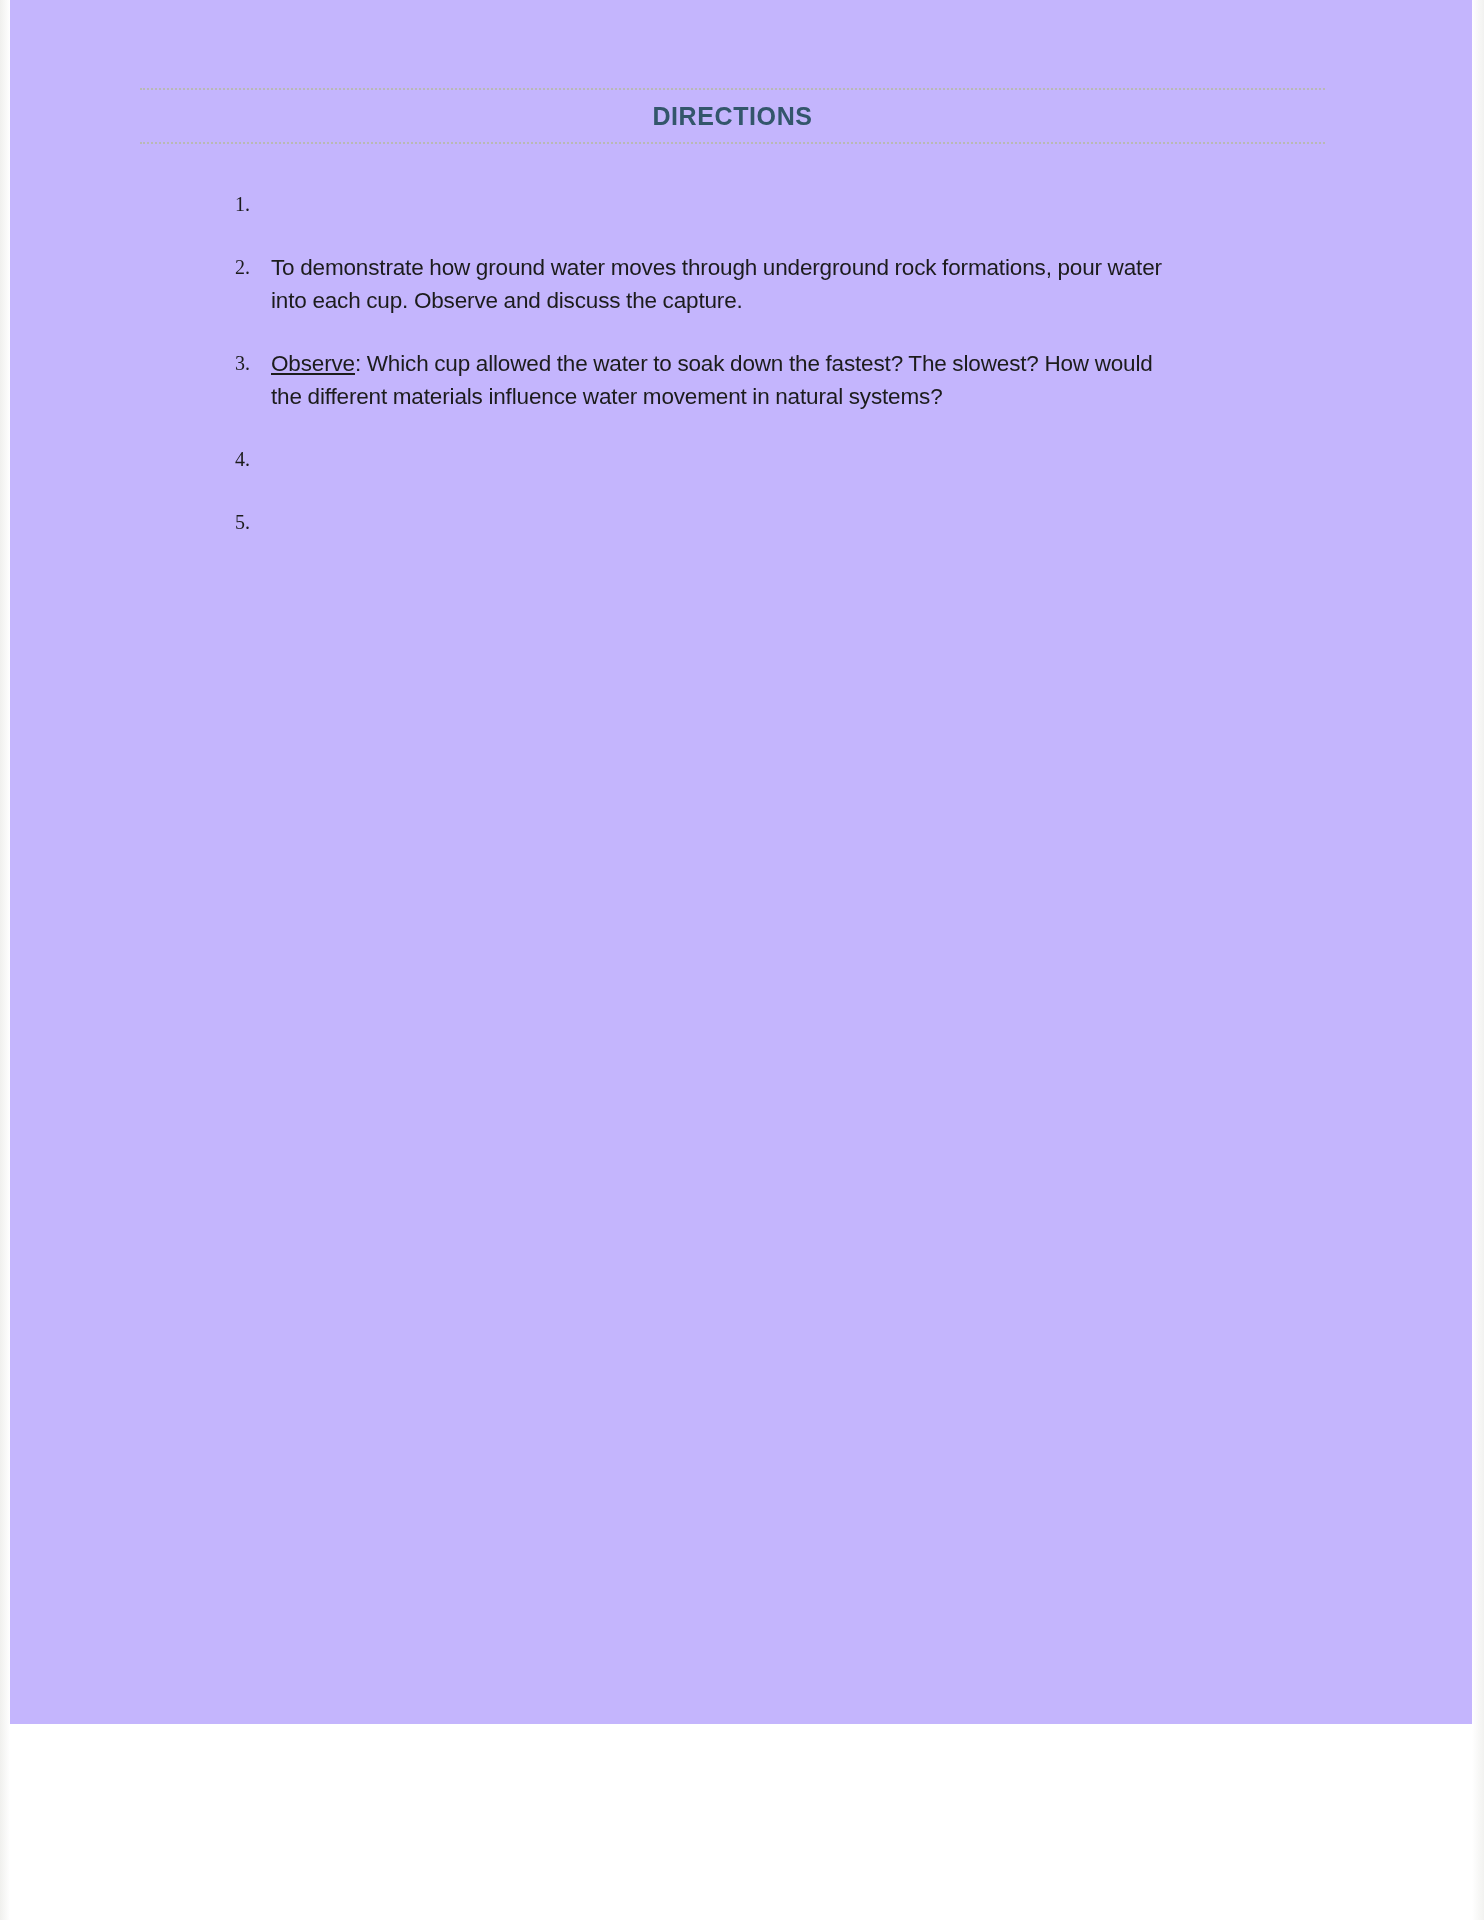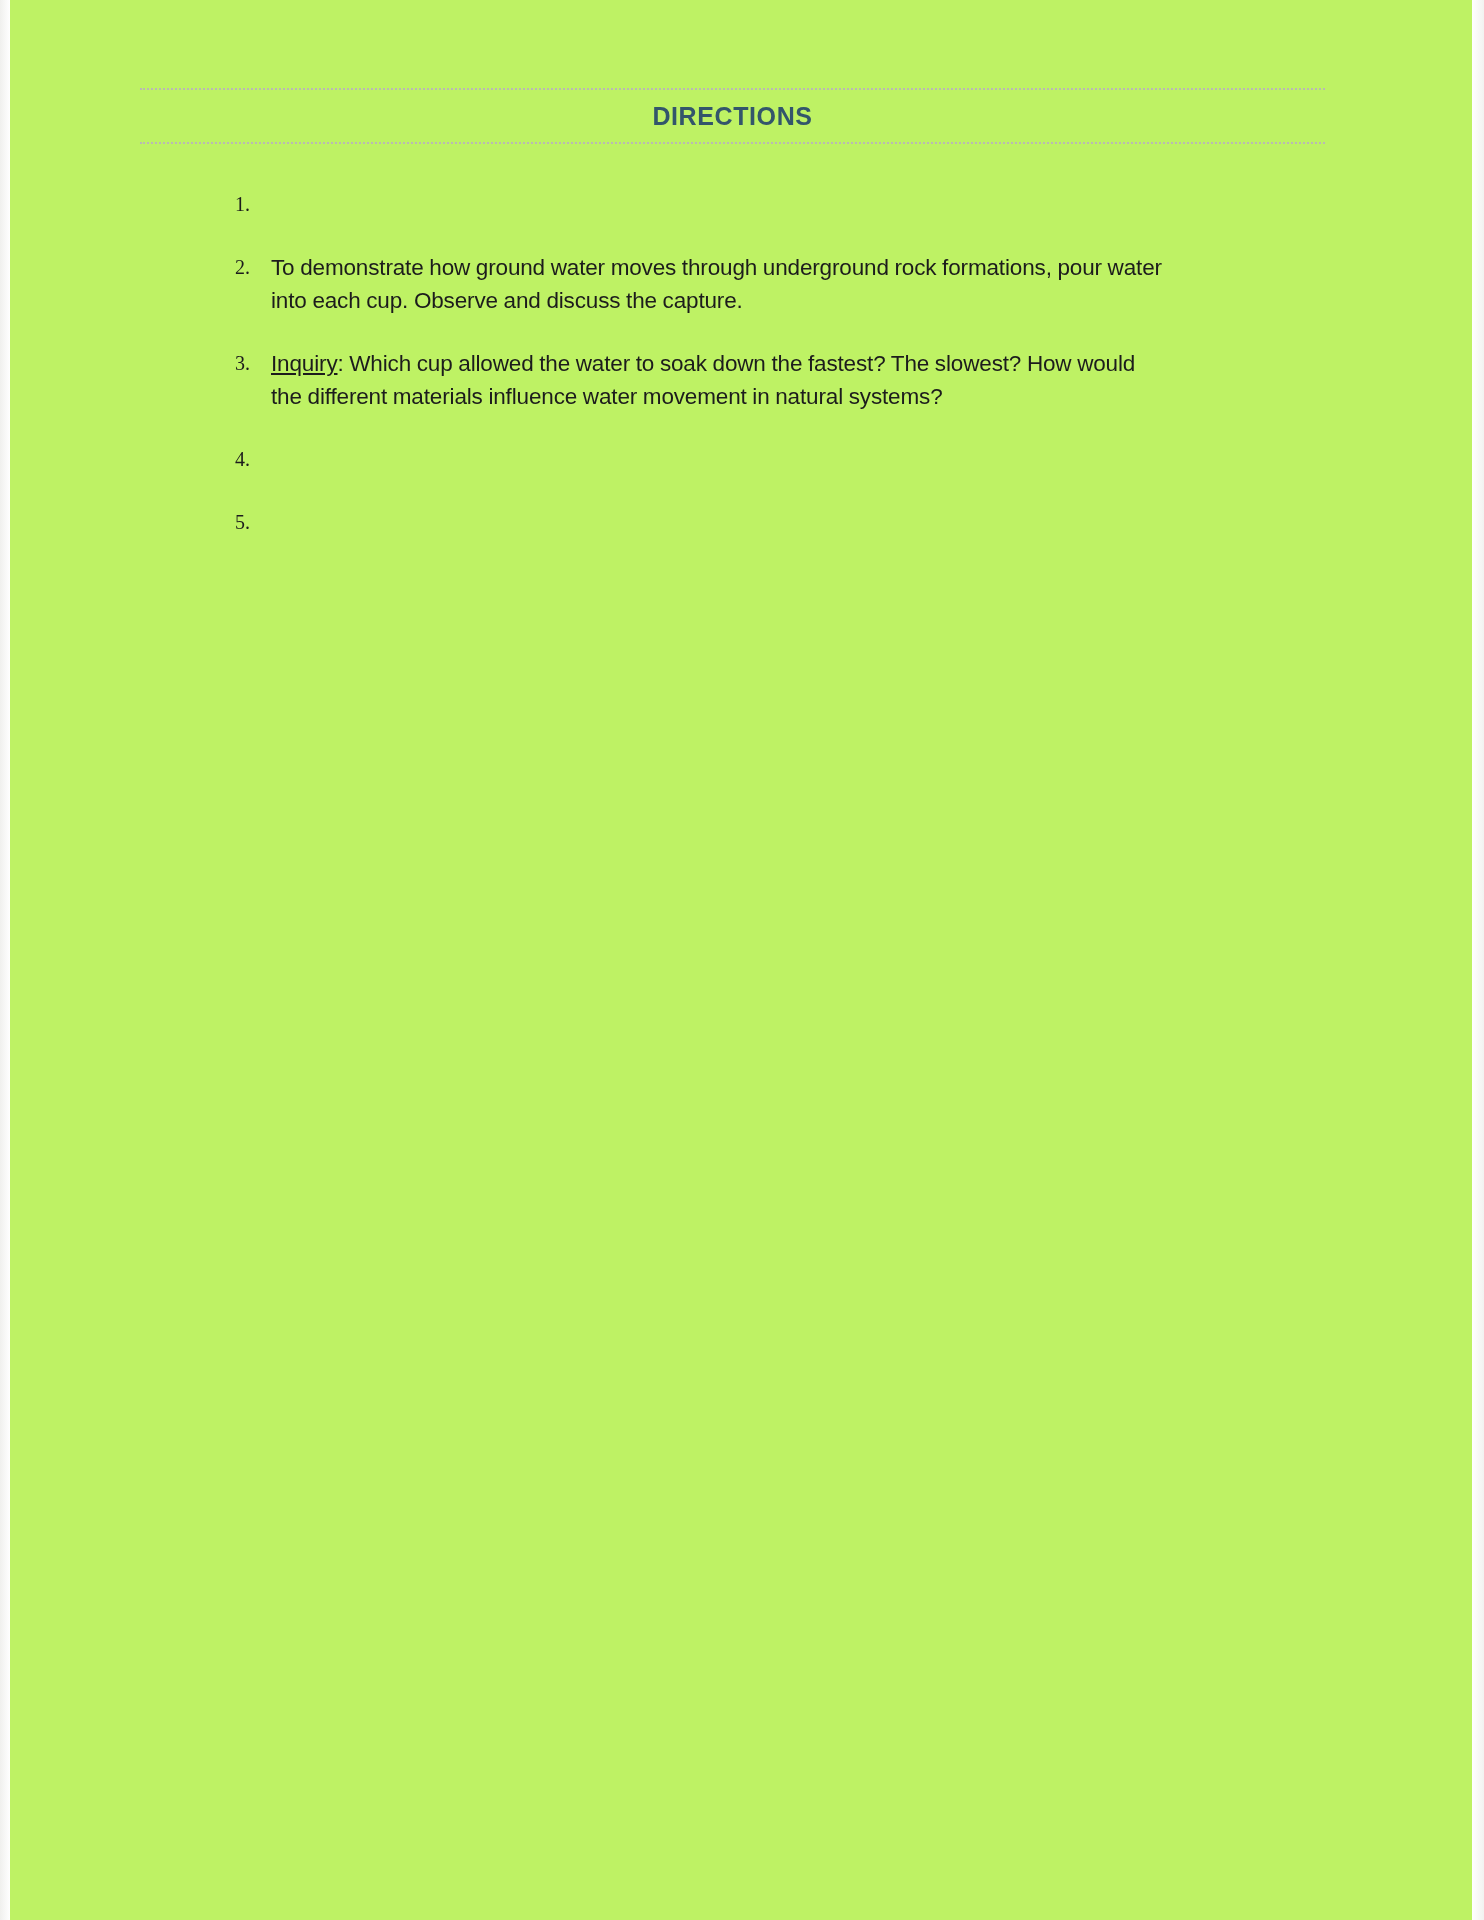--- a/index.html
+++ b/index.html
@@ -15,22 +15,22 @@
     color: #1a1a1a;
     position: relative;
     overflow: hidden;
   }
 
   .page {
     position: absolute;
     left: 0;
     top: 0;
     width: 1484px;
-    height: 1920px;
-    background: #bef264;
+    height: 1724px;
+    background: #c4b5fd;
   }
 
   
   .scan-edge-left {
     position: absolute;
     left: 0; top: 0;
     width: 10px; height: 1920px;
     background: linear-gradient(to right, #f0f0ee, #ffffff);
   }
   .scan-edge-right {
@@ -147,21 +147,21 @@
         <span class="item-number">1.</span>
       </li>
 
       <li class="direction-item">
         <span class="item-number">2.</span>
         <span class="item-text">To demonstrate how ground water moves through underground rock formations, pour water into each cup. Observe and discuss the capture.</span>
       </li>
 
       <li class="direction-item">
         <span class="item-number">3.</span>
-        <span class="item-text"><span class="emph-underline">Inquiry</span><span>: Which cup allowed the water to soak down the fastest?  The slowest? How would the different materials influence water movement in natural systems?</span></span>
+        <span class="item-text"><span class="emph-underline">Observe</span><span>: Which cup allowed the water to soak down the fastest?  The slowest? How would the different materials influence water movement in natural systems?</span></span>
       </li>
 
       <li class="direction-item">
         <span class="item-number">4.</span>
       </li>
 
       <li class="direction-item">
         <span class="item-number">5.</span>
       </li>
 

